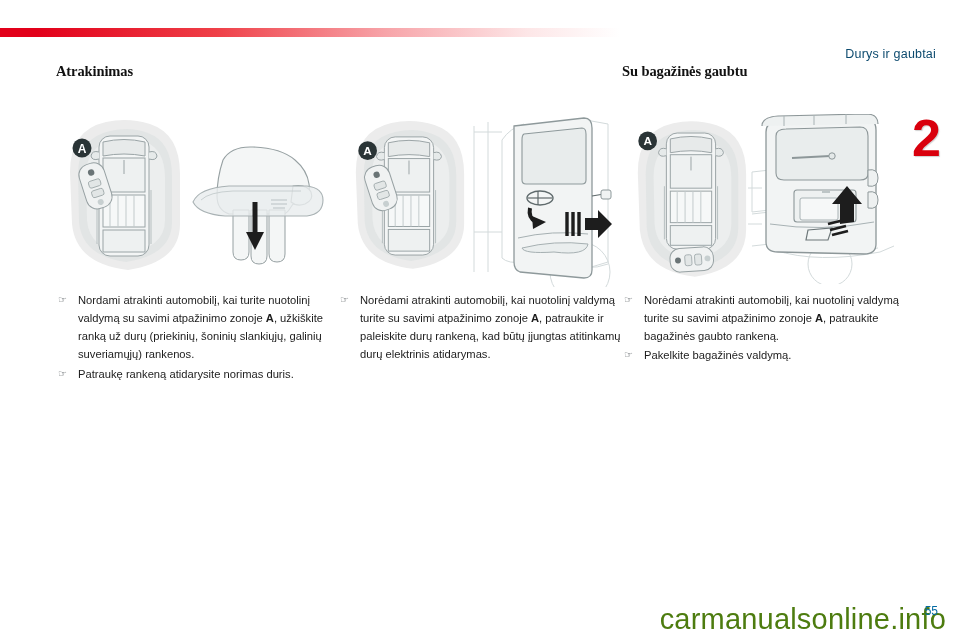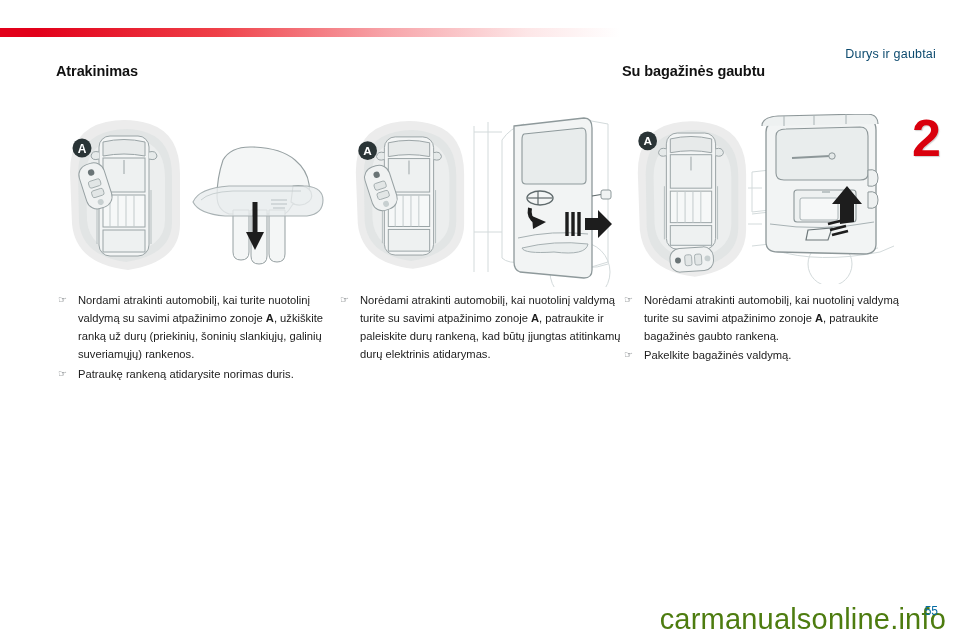--- a/index.html
+++ b/index.html
@@ -46,20 +46,21 @@
     color: #d9000d;
     line-height: 1;
     letter-spacing: -1px;
     text-shadow: 1px 1px 1px rgba(120,120,120,0.35);
   }
 
   
   .col {
     position: absolute;
     top: 62px;
+    font-family: Liberation Serif, serif;
   }
   .col-1 { left: 56px;  width: 282px; }
   .col-2 { left: 338px; width: 280px; }
   .col-3 { left: 622px; width: 282px; }
 
   .col-title {
     font-size: 14.5px;
     font-weight: bold;
     color: #111111;
     line-height: 1.32;

